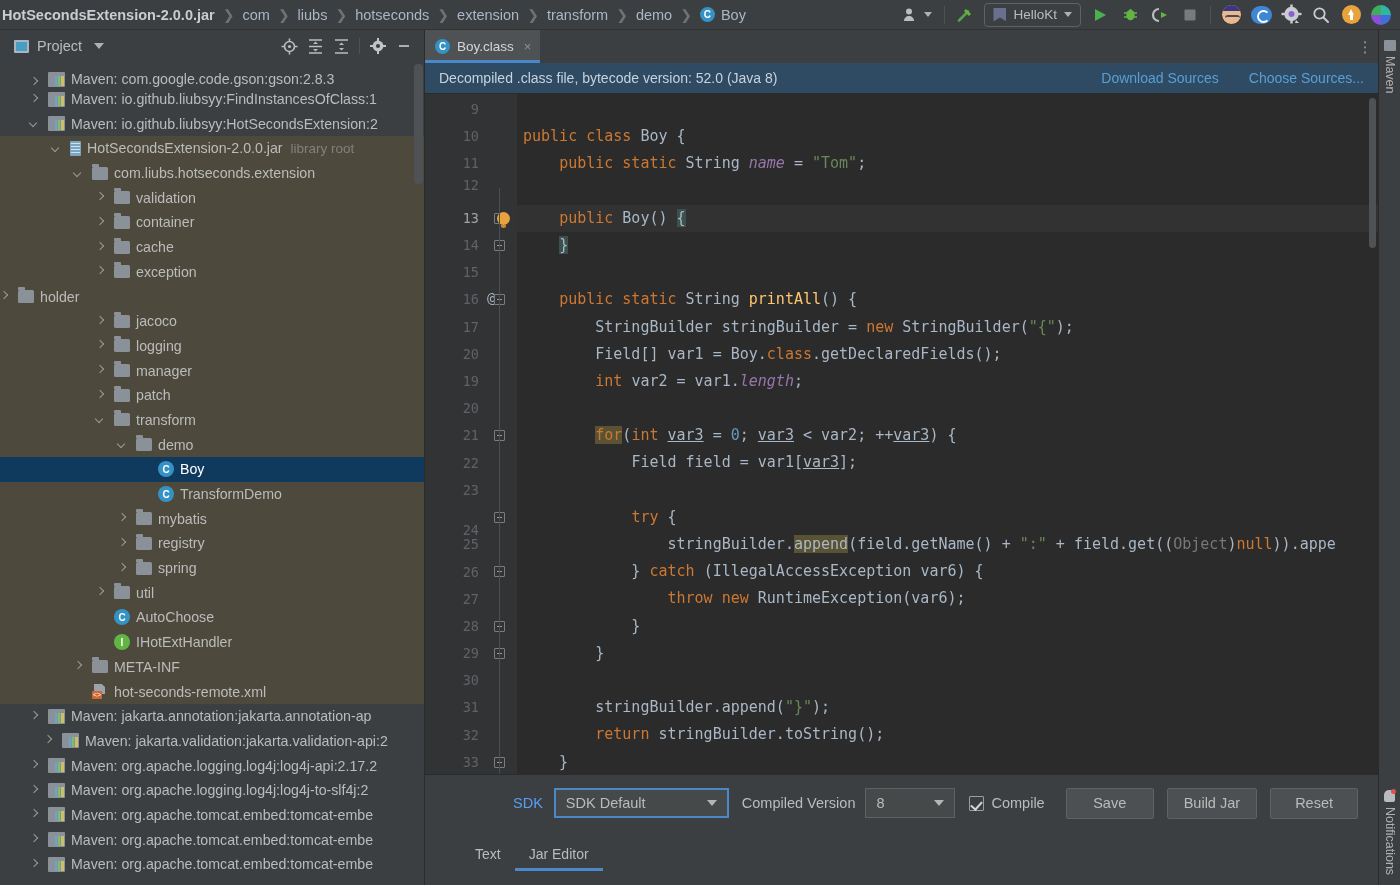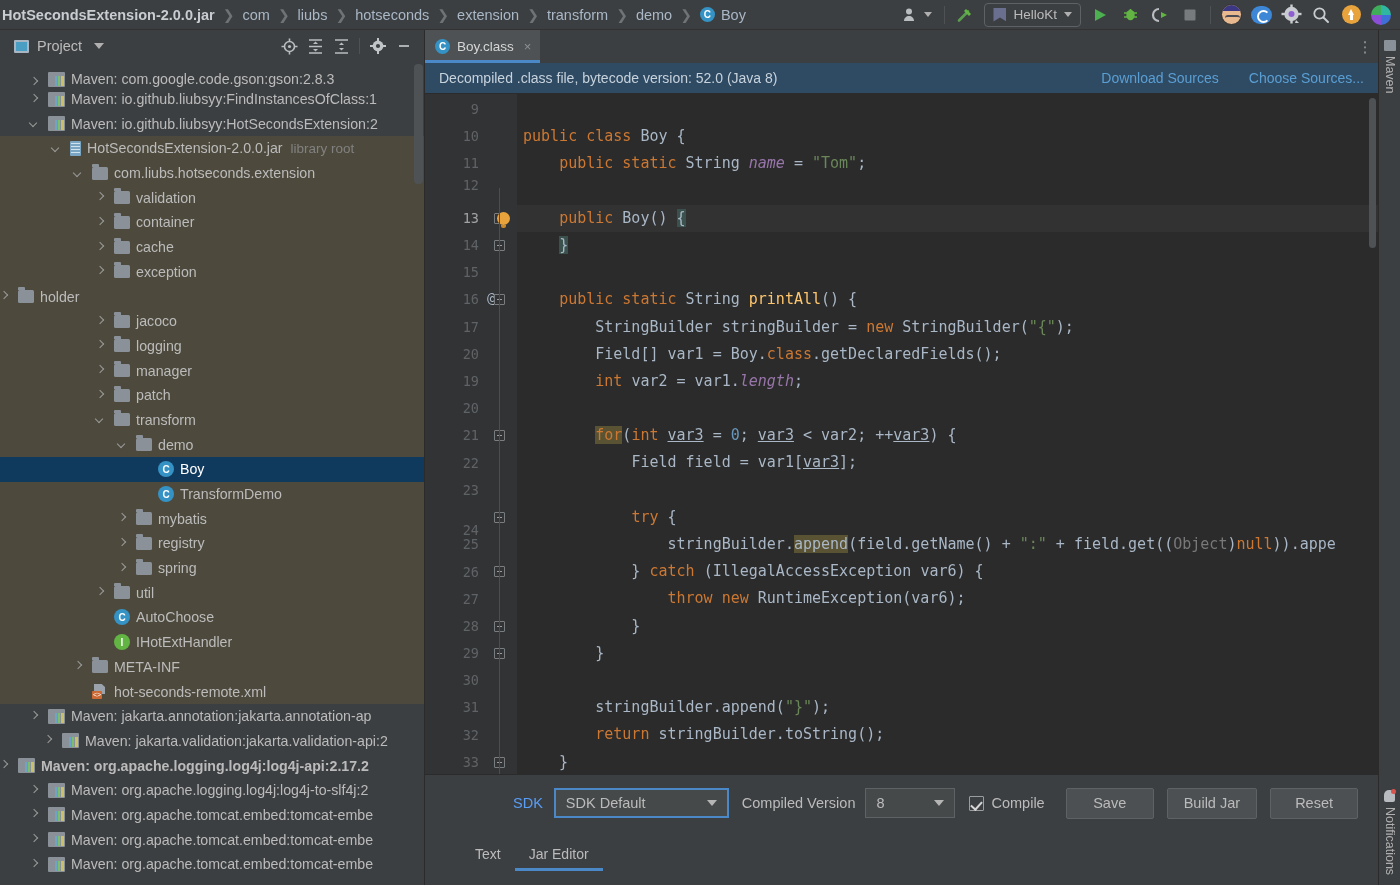--- a/index.html
+++ b/index.html
@@ -498,21 +498,21 @@
         <div class="row" style="padding-left: 30px;">
           <span class="arrow r" style="margin-right: 9px;"></span>
           <span class="ic ic-maven"></span>
           <span class="lbl">Maven: jakarta.annotation:jakarta.annotation-ap</span>
         </div>
         <div class="row" style="padding-left: 44px;">
           <span class="arrow r" style="margin-right: 9px;"></span>
           <span class="ic ic-maven"></span>
           <span class="lbl">Maven: jakarta.validation:jakarta.validation-api:2</span>
         </div>
-        <div class="row" style=" font-weight: bold;">
+        <div class="row" style="padding-left: 30px;">
           <span class="arrow r" style="margin-right: 9px;"></span>
           <span class="ic ic-maven"></span>
           <span class="lbl">Maven: org.apache.logging.log4j:log4j-api:2.17.2</span>
         </div>
         <div class="row" style="padding-left: 30px;">
           <span class="arrow r" style="margin-right: 9px;"></span>
           <span class="ic ic-maven"></span>
           <span class="lbl">Maven: org.apache.logging.log4j:log4j-to-slf4j:2</span>
         </div>
         <div class="row" style="padding-left: 30px;">

